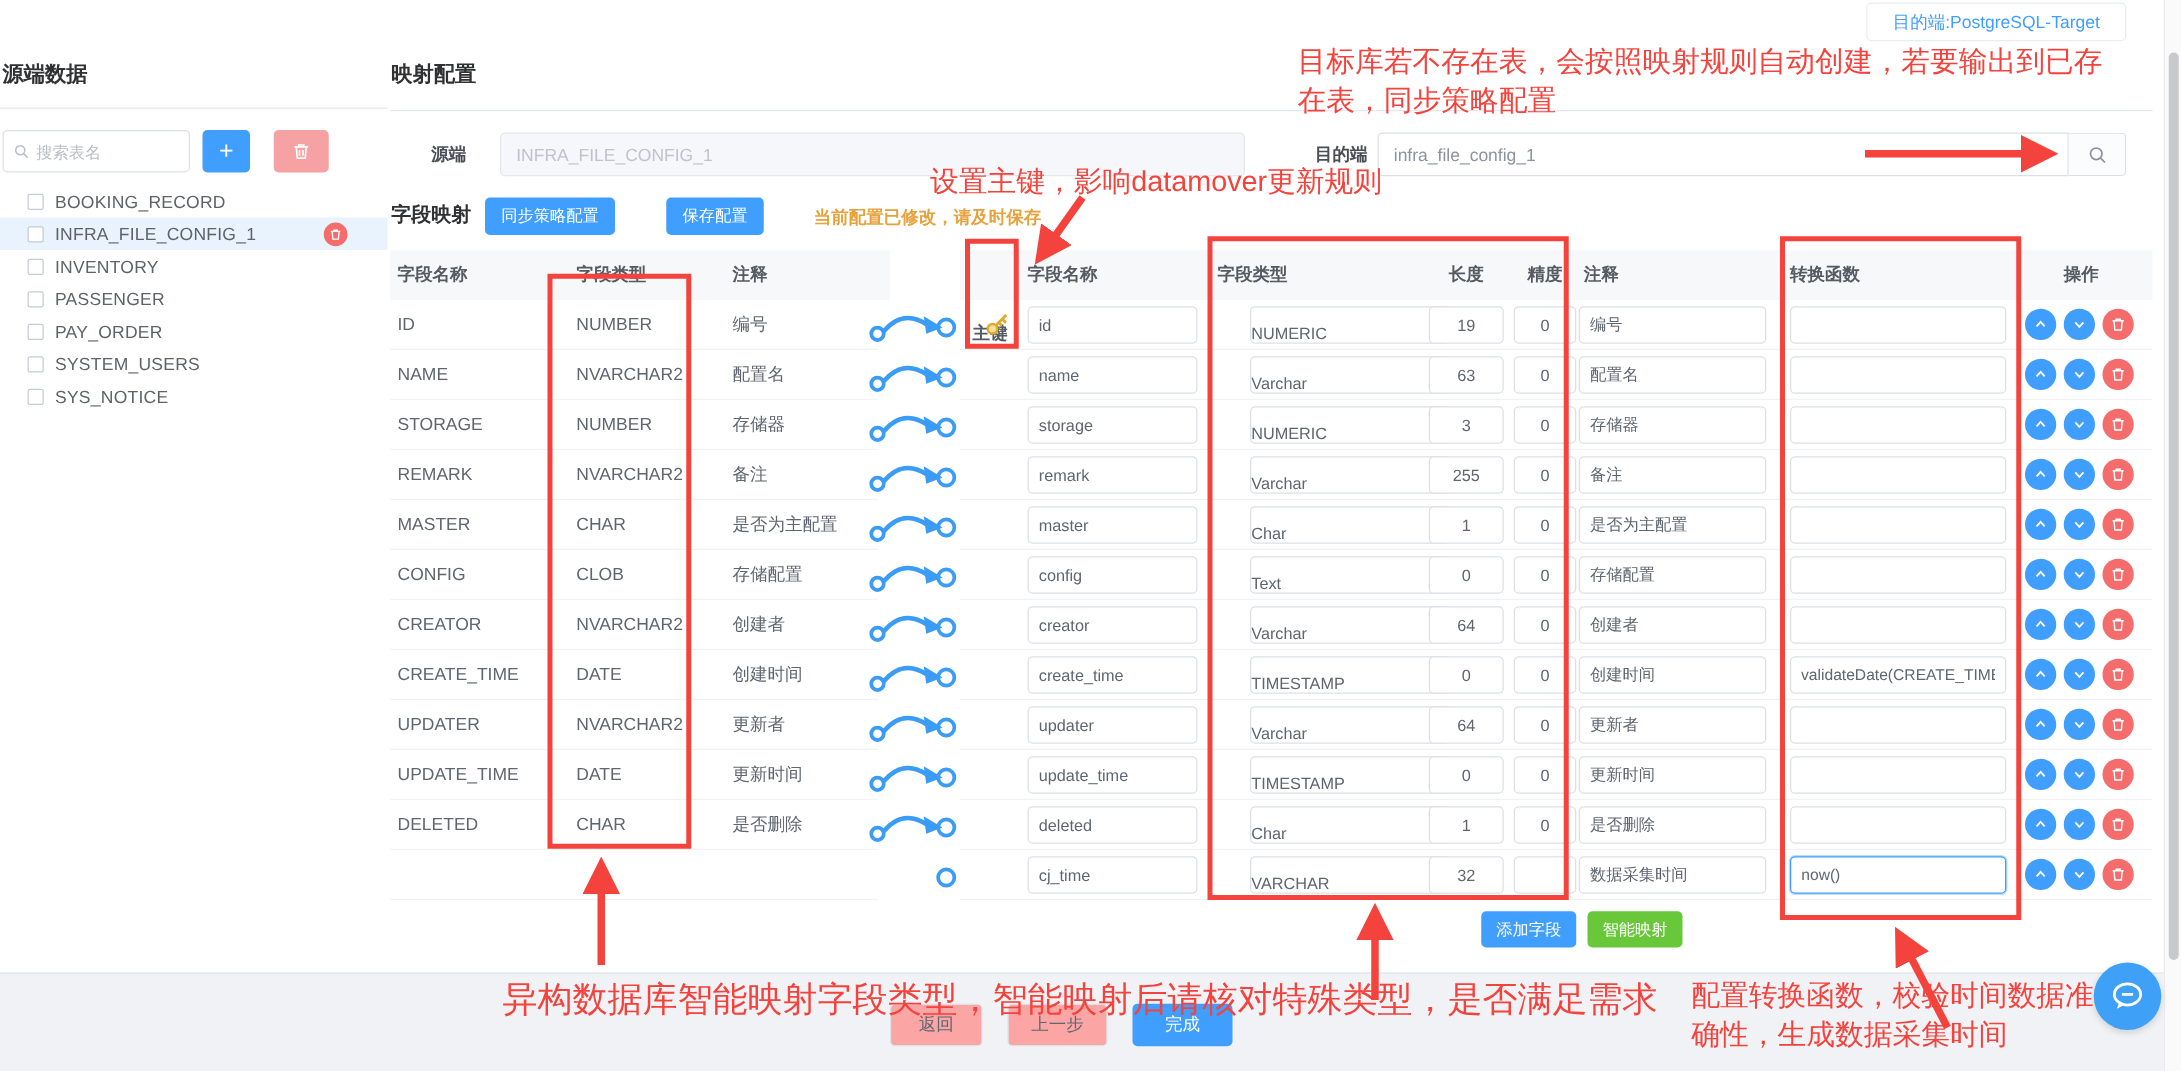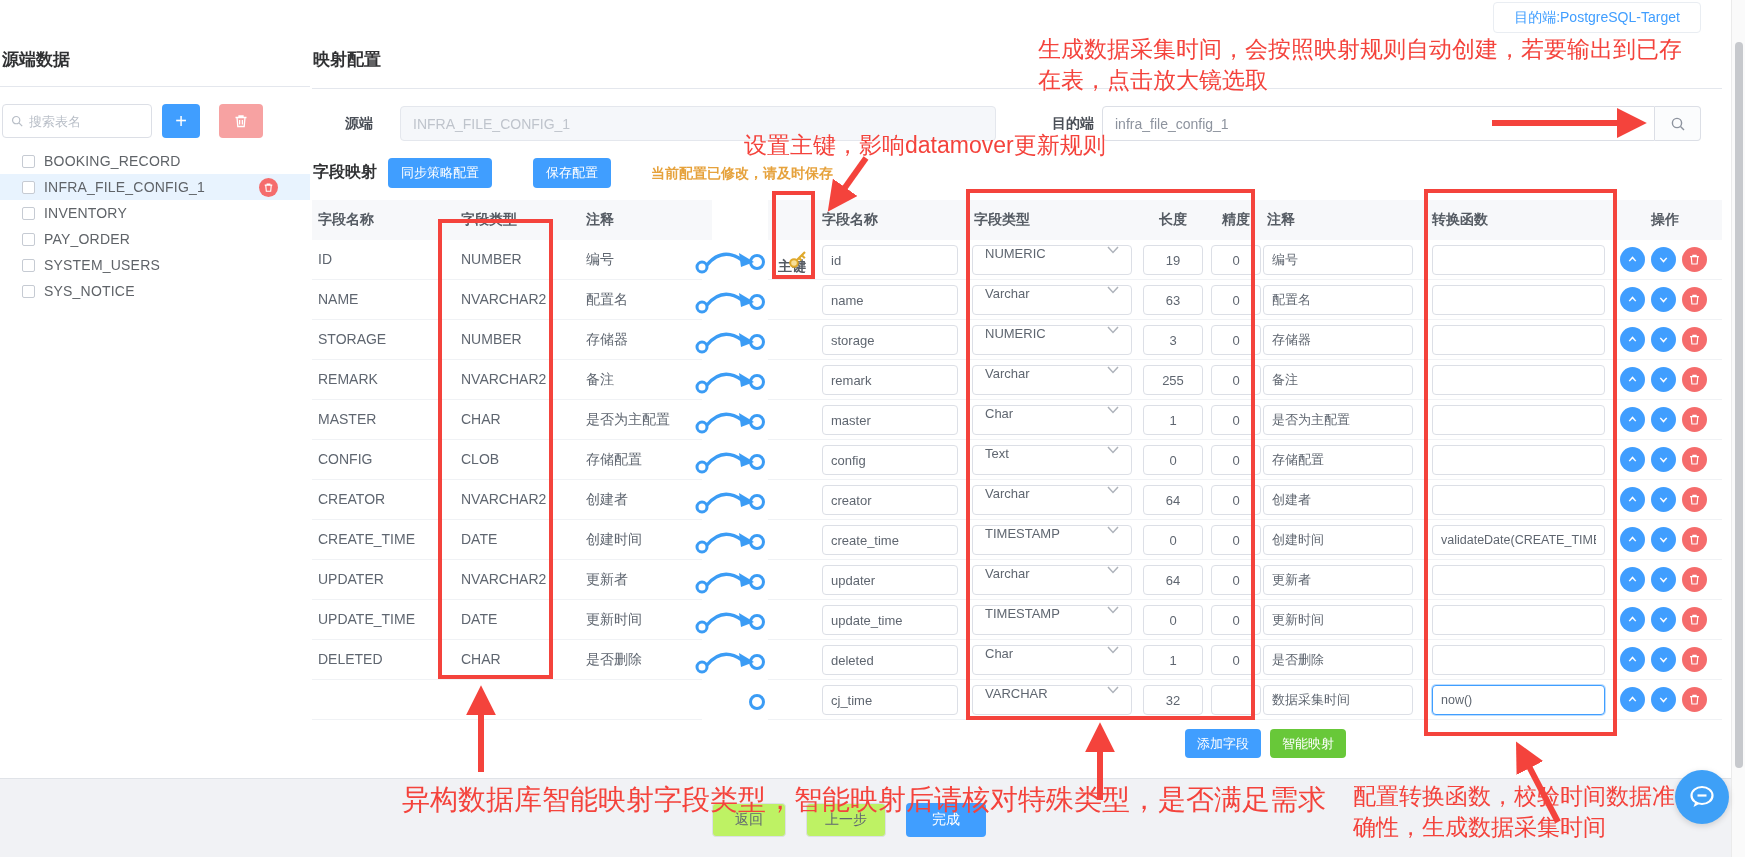--- a/index.html
+++ b/index.html
@@ -48,37 +48,37 @@
   .trow .sep1{position:absolute;left:0;bottom:0;width:390px;border-bottom:1px solid var(--sep);}
   .trow .sep2{position:absolute;left:456px;bottom:0;width:954px;border-bottom:1px solid var(--sep);}
   .cell-txt{position:absolute;top:11px;font-size:14px;color:#5f6670;white-space:nowrap;}
   .c-sname{left:6px;} .c-stype{left:149px;} .c-scomment{left:274px;}
   .connector{position:absolute;left:383px;top:0;width:75px;height:40px;}
   .connector.unlinked .lp{display:none;}
   .pk-wrap{position:absolute;left:476px;top:9px;width:24px;height:22px;}
   .tin{position:absolute;top:5px;height:30px;border:1px solid var(--bd);border-radius:4px;font-size:13px;color:#5f6670;padding:0 8px;outline:none;background:#fff;}
   .tin.focused{border-color:var(--accent);box-shadow:0 0 0 1px rgba(64,158,255,.35);}
   .in-name{left:510px;width:136px;}
-  .sel{position:absolute;left:660px;top:5px;width:160px;height:30px;border:1px solid var(--bd);border-radius:4px;background:#fff;display:flex;align-items:flex-start;padding:0 12px;cursor:pointer;}
+  .sel{position:absolute;left:688px;top:5px;width:160px;height:30px;border:1px solid var(--bd);border-radius:4px;background:#fff;display:flex;align-items:flex-end;padding:0 0;cursor:pointer;}
   .sel span{font-size:13px;color:#5f6670;flex:1;white-space:nowrap;overflow:hidden;}
   .in-len{left:831px;width:60px;text-align:center;}
   .in-prec{left:899px;width:50px;text-align:center;}
   .in-comment{left:951px;width:150px;}
   .in-func{left:1120px;width:173px;font-size:12.5px;}
   .acts{position:absolute;left:1308px;top:7px;display:flex;gap:6px;}
   .abtn{width:25px;height:25px;border-radius:50%;border:none;display:flex;align-items:center;justify-content:center;cursor:pointer;}
   .abtn.up,.abtn.down{background:var(--accent);}
   .abtn.del{background:var(--danger);}
   .btn-addfield{position:absolute;left:1185px;top:729px;height:29px;background:var(--accent);color:#fff;border:none;border-radius:4px;font-size:13px;padding:0 12px;cursor:pointer;}
   .btn-smart{position:absolute;left:1270px;top:729px;height:29px;background:#68c839;color:#fff;border:none;border-radius:4px;font-size:13px;padding:0 12px;cursor:pointer;}
 
   
   .footer-band{position:absolute;left:0;top:778px;width:1745px;height:79px;background:#f1f2f5;border-top:1px solid #e0e3e8;}
   .fbtn{position:absolute;top:803px;height:34px;border-radius:4px;font-size:14px;cursor:pointer;}
-  .fbtn.plain{background:#bef264;border:1px solid var(--bd);color:#5f6670;}
+  .fbtn.plain{background:#fca5a5;border:1px solid var(--bd);color:#5f6670;}
   .fbtn.primary{background:var(--accent);border:none;color:#fff;}
   #btn-back{left:712px;width:74px;} #btn-prev{left:806px;width:80px;} #btn-finish{left:906px;width:80px;}
 
   
   .badge{position:absolute;left:1493px;top:2px;width:208px;height:31px;background:#fff;border:1px solid #e9edf2;border-radius:4px;display:flex;align-items:center;justify-content:center;font-size:14px;color:var(--accent);}
   .scrollbar{position:absolute;right:0;top:0;width:14px;height:857px;background:#fafafa;border-left:1px solid #ebebeb;}
   .scroll-thumb{position:absolute;left:3px;top:42px;width:8px;height:726px;background:#c7c9cd;border-radius:4px;}
   .chat-fab{position:absolute;left:1675px;top:770px;width:54px;height:54px;border-radius:50%;background:#3ea0f7;border:none;display:flex;align-items:center;justify-content:center;cursor:pointer;box-shadow:0 2px 6px rgba(0,0,0,.15);}
 
   
@@ -133,20 +133,25 @@
           </svg>
     </button>
   </li>
       <li class="sb-item">
     <span class="cb"></span>
     <span class="sb-label">INVENTORY</span>
 
   </li>
       <li class="sb-item">
     <span class="cb"></span>
+    <span class="sb-label">PASSENGER</span>
+
+  </li>
+      <li class="sb-item">
+    <span class="cb"></span>
     <span class="sb-label">PAY_ORDER</span>
 
   </li>
       <li class="sb-item">
     <span class="cb"></span>
     <span class="sb-label">SYSTEM_USERS</span>
 
   </li>
       <li class="sb-item">
     <span class="cb"></span>
@@ -717,21 +722,21 @@
       <path d="M10.5 21.5 L8.5 27 L15 23.5" fill="#fff"></path>
       <line x1="12.5" y1="15.5" x2="21.5" y2="15.5" stroke="#fff" stroke-width="2.2"></line>
     </svg>
   </button>
 
   <div class="rbox" id="box-stype"></div>
   <div class="rbox" id="box-pk"></div>
   <div class="rbox" id="box-ttype"></div>
   <div class="rbox" id="box-func"></div>
 
-  <div class="ann" id="ann-top">生成数据采集时间，会按照映射规则自动创建，若要输出到已存在表，点击放大镜选取</div>
+  <div class="ann" id="ann-top">目标库若不存在表，会按照映射规则自动创建，若要输出到已存在表，同步策略配置</div>
   <div class="ann" id="ann-pk">设置主键，影响datamover更新规则</div>
   <div class="ann" id="ann-bottom">异构数据库智能映射字段类型，智能映射后请核对特殊类型，是否满足需求</div>
   <div class="ann" id="ann-func">配置转换函数，校验时间数据准确性，生成数据采集时间</div>
 
   <svg id="arrows">
     <defs>
       <marker id="ah" markerWidth="5" markerHeight="5" refX="3.2" refY="2.5" orient="auto">
         <polygon points="0,0 5,2.5 0,5" fill="#f4433c"></polygon>
       </marker>
     </defs>

